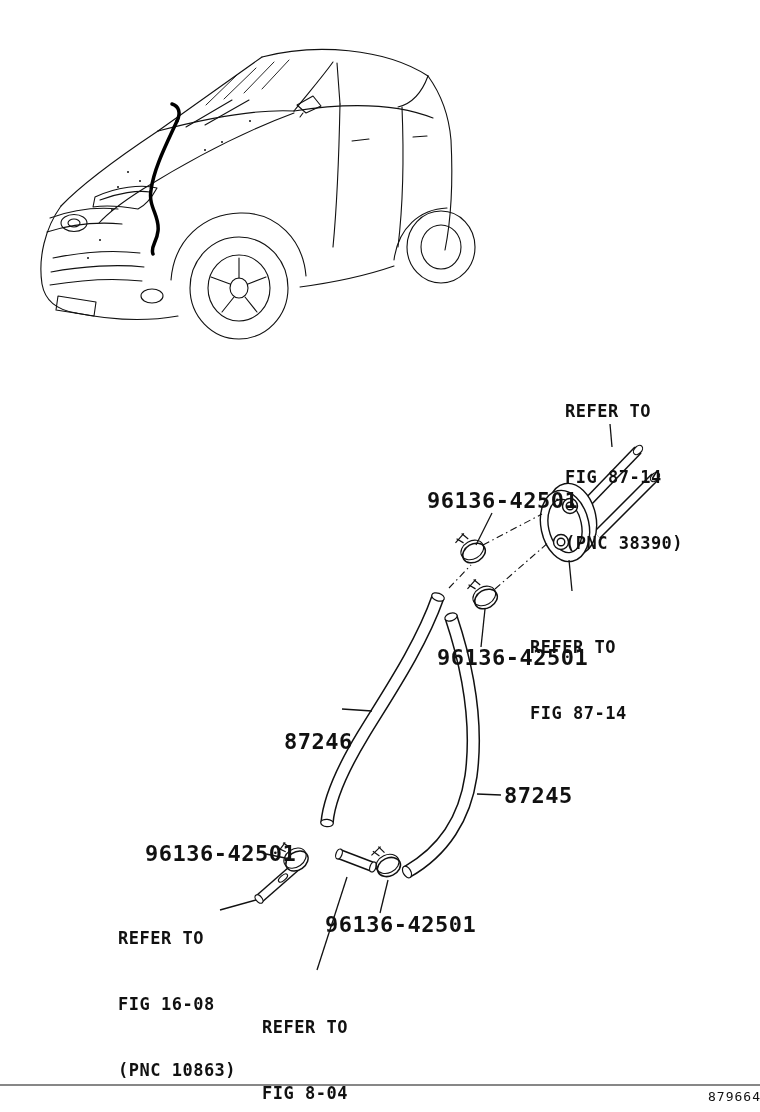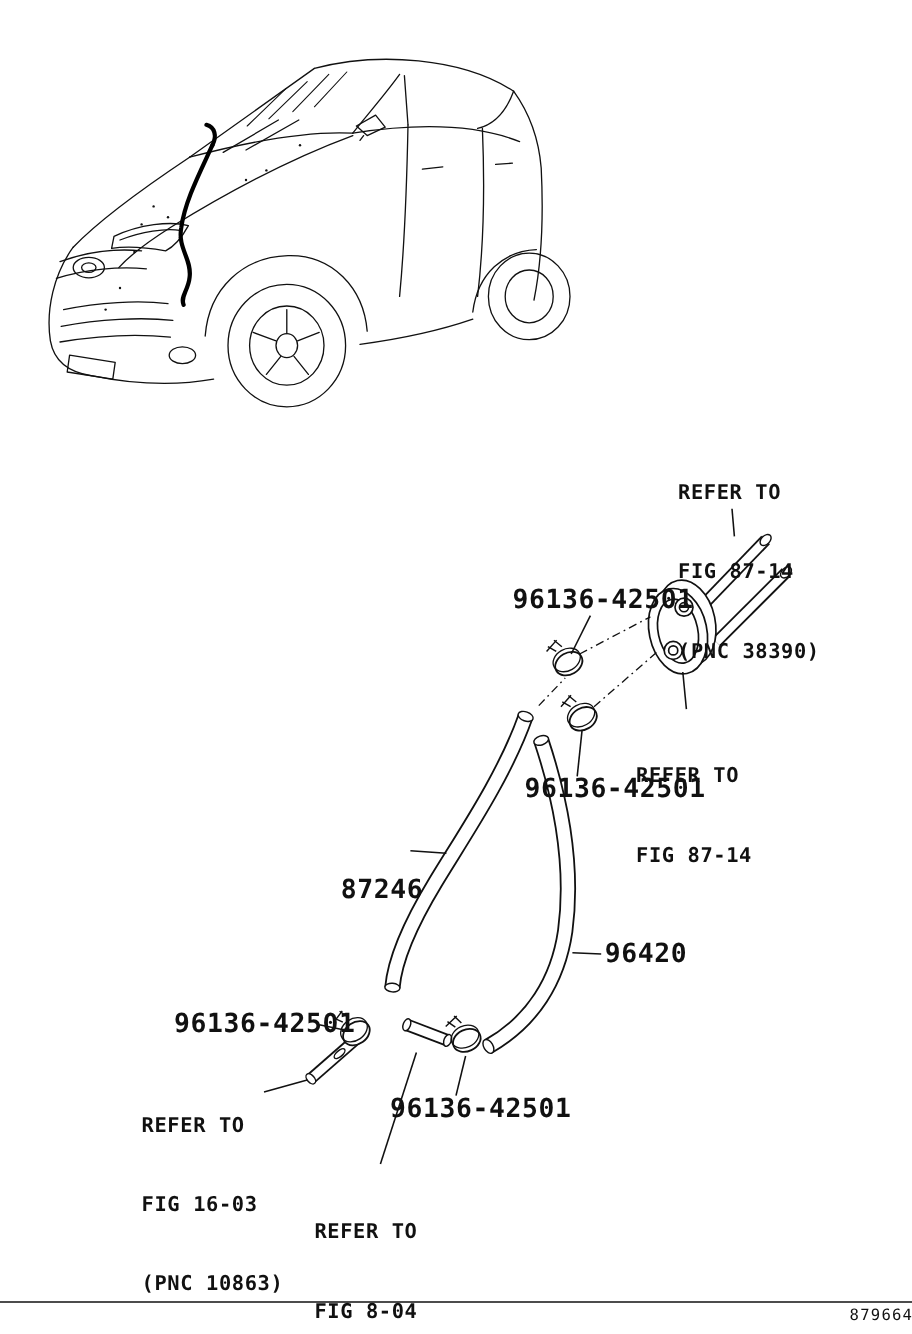--- a/index.html
+++ b/index.html
@@ -209,27 +209,27 @@
 
   <div class="refer-block" style="left:530px;top:592px;">
     <span>REFER TO</span>
     <span>FIG 87-14</span>
   </div>
 
   <div class="part-no" style="left:437px;top:648px;">96136-42501</div>
 
   <div class="part-no" style="left:284px;top:732px;">87246</div>
 
-  <div class="part-no" style="left:504px;top:786px;">96420</div>
+  <div class="part-no" style="left:504px;top:786px;">87245</div>
 
   <div class="part-no" style="left:145px;top:844px;">96136-42501</div>
 
   <div class="refer-block" style="left:118px;top:883px;">
     <span>REFER TO</span>
-    <span>FIG 16-03</span>
+    <span>FIG 16-08</span>
     <span>(PNC 10863)</span>
   </div>
 
   <div class="part-no" style="left:325px;top:915px;">96136-42501</div>
 
   <div class="refer-block" style="left:262px;top:972px;">
     <span>REFER TO</span>
     <span>FIG 8-04</span>
     
   </div>

